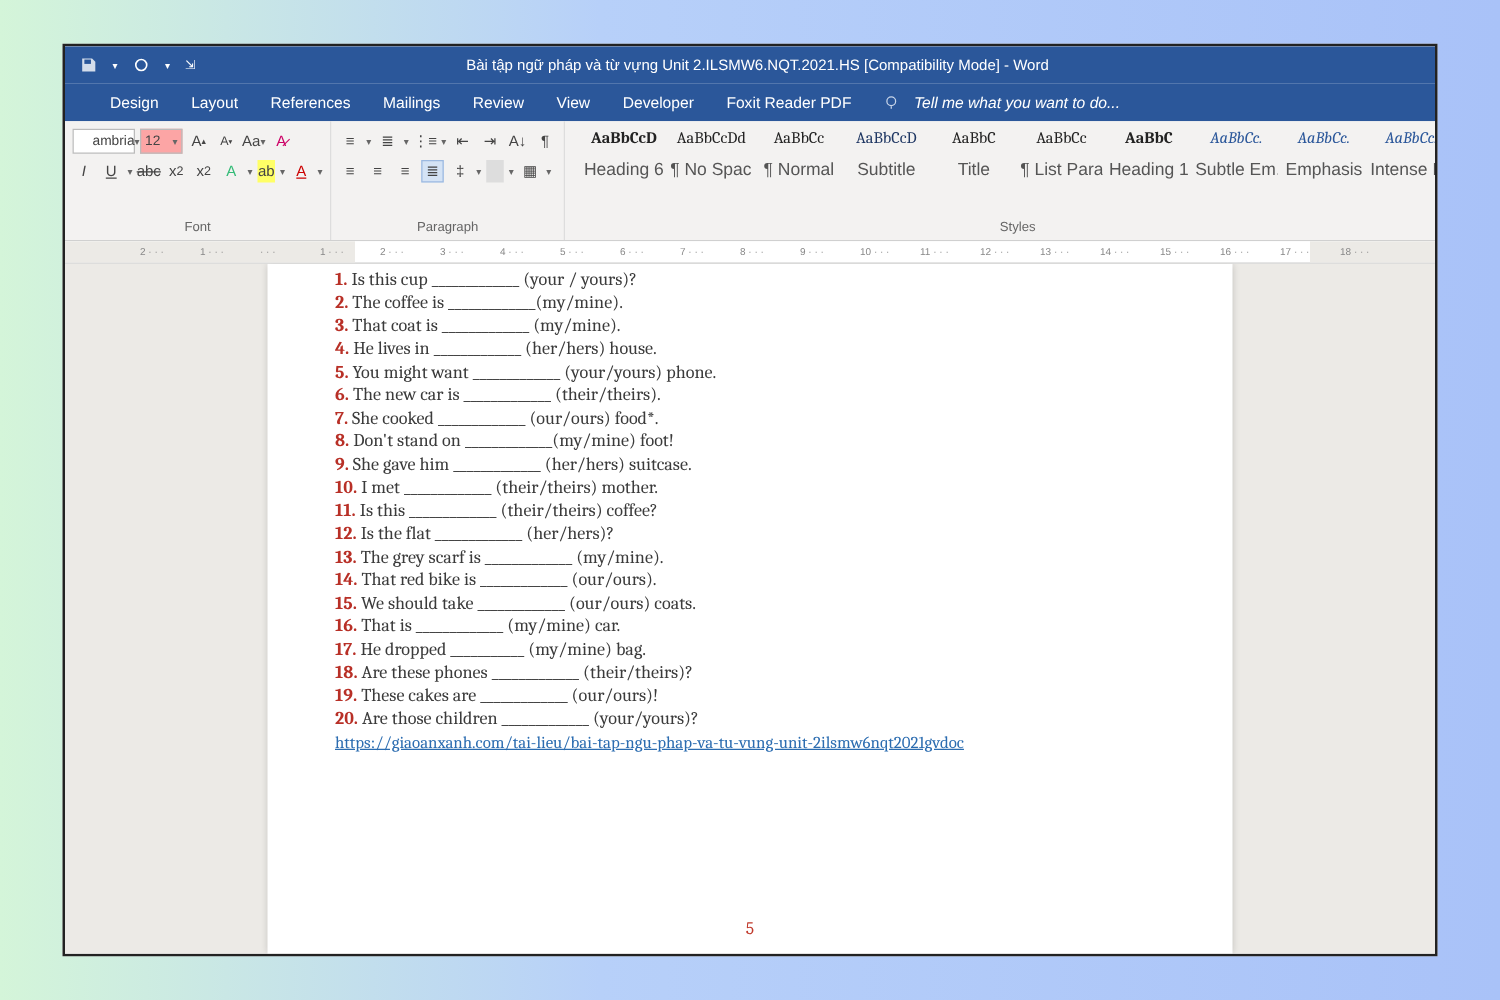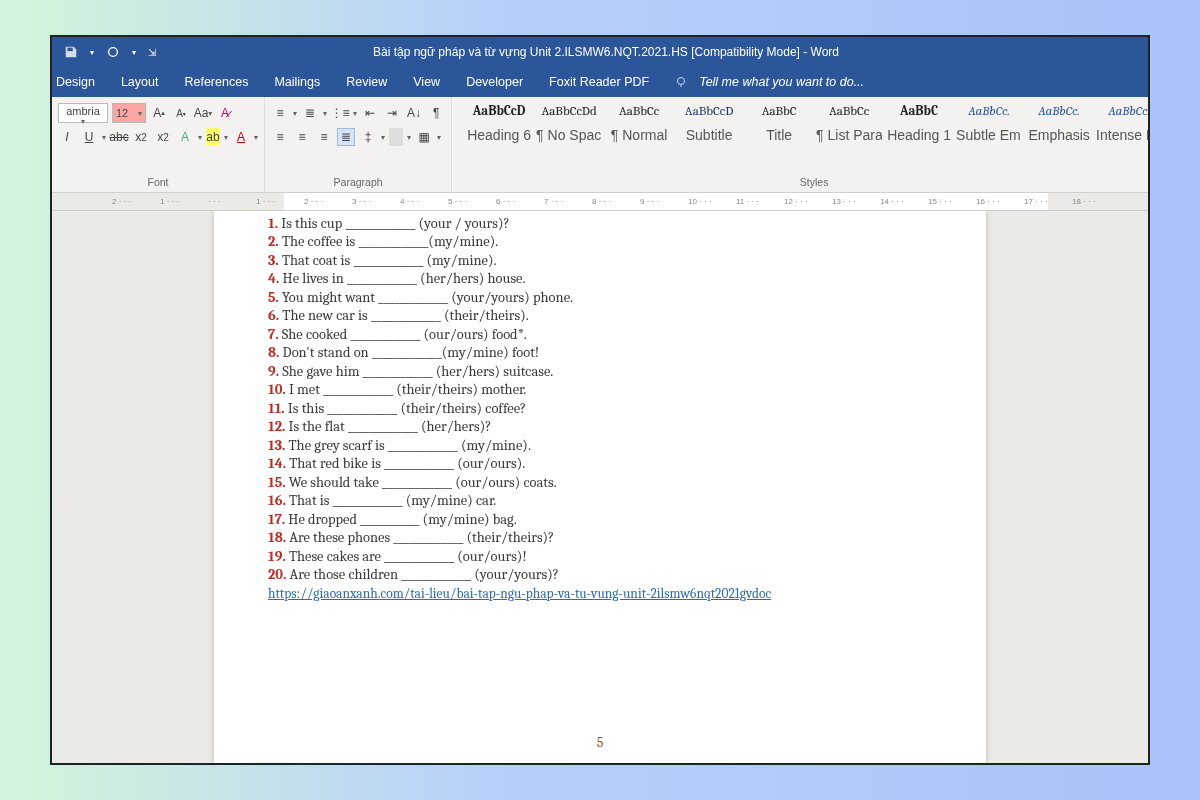--- a/index.html
+++ b/index.html
@@ -29,21 +29,21 @@
   .titlebar .qat { display: flex; gap: 12px; padding-left: 12px; align-items: center;}
   .titlebar .qat .qi { width:14px; height:14px; display:inline-block; }
   .titlebar .title { position:absolute; left:12px; right:0; text-align:center; pointer-events:none;}
   
   .ribbon-tabs {
     background: #2b579a;
     color: #fff;
     height: 30px;
     display:flex; align-items:center;
     font-size: 12.5px;
-    padding-left: 4px;
+    padding-left: 36px;
     gap: 26px;
   }
   .ribbon-tabs .tab { cursor: pointer; }
   .ribbon-tabs .tell { color:#ffffff; font-style: italic; margin-left:8px;}
   .lightbulb { width:12px; height:12px; display:inline-block; vertical-align:middle;}
   
   .ribbon {
     background: #f3f2f1;
     border-bottom: 1px solid #d0d0d0;
     height: 96px;
@@ -51,21 +51,21 @@
     font-size: 11px;
     color:#444;
   }
   .group {
     border-right: 1px solid #ddd;
     display:flex; flex-direction:column;
     padding: 4px 6px 2px 6px;
   }
   .group .row { display:flex; align-items:center; gap:4px; height:24px;}
   .group .label { text-align:center; color:#666; font-size:10.5px; margin-top:auto; padding-bottom:2px;}
-  .fontname { width:50px; height:20px; border:1px solid #bbb; background:#fff; font-size:11px; padding:1px 3px; display:flex; align-items:center; justify-content:space-between;flex-direction:column;}
+  .fontname { width:50px; height:20px; border:1px solid #bbb; background:#fff; font-size:11px; padding:1px 15px; display:flex; align-items:center; justify-content:space-between;}
   .fontsize { width:34px; height:20px; border:1px solid #bbb; background:#fca5a5; font-size:11px; padding:1px 3px; display:flex; align-items:center; justify-content:space-between;}
   .rb { width:18px; height:18px; display:flex; align-items:center; justify-content:center; color:#444; font-size:12px;}
   .rb.sel { background:#d4e3f5; border:1px solid #9cb9e0;}
   .caret { font-size:8px; color:#666;}
   .styles-gallery { display:flex; gap:4px; padding:2px 8px; align-items:flex-start;}
   .style-item { width:66px; text-align:center; cursor:pointer;}
   .style-item .preview { font-family: Cambria, Georgia, serif; color:#1f3763; font-size:13px; height:22px; white-space:nowrap; overflow:hidden;}
   .style-item .preview.dark { color:#222;}
   .style-item .preview.italic { font-style:italic; color:#2b579a;}
   .style-item .sname { font-size:14px; color:#555; margin-top:2px; white-space:nowrap; overflow:hidden;}

